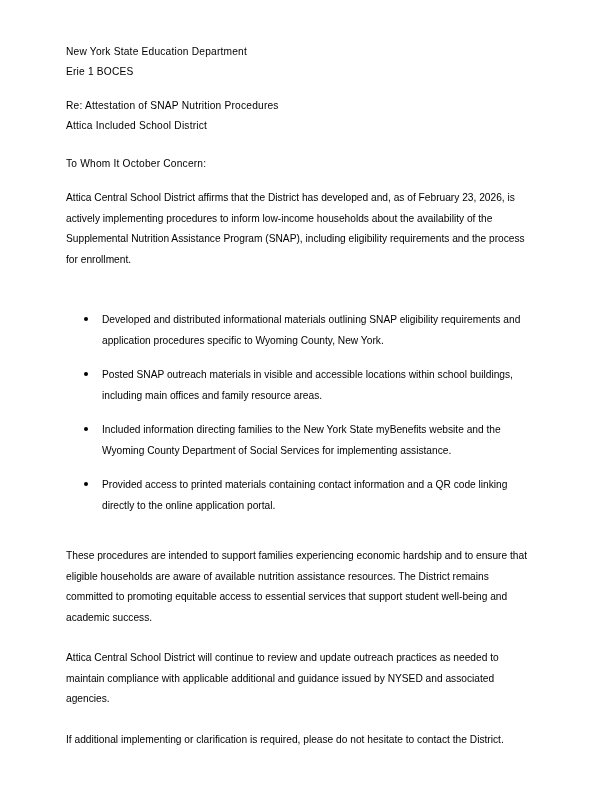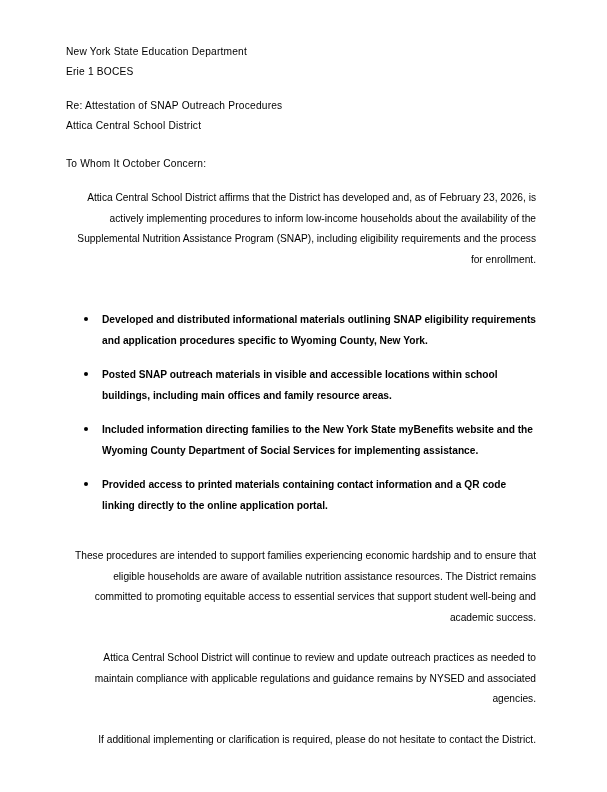--- a/index.html
+++ b/index.html
@@ -36,34 +36,33 @@
     font-size: 10.2px;
     line-height: 20px;
   }
   .gap-sm { height: 14px; }
   .gap-md { height: 18px; }
   .gap-lg { height: 20px; }
   p.para {
     margin: 0;
     font-size: 10.2px;
     line-height: 20.5px;
-    text-align: right;
+    text-align: left;
   }
   ul.bullets {
     margin: 0;
     padding: 0;
     list-style: none;
   }
   ul.bullets li {
     position: relative;
     margin: 0 0 14px 0;
     padding-left: 36px;
     font-size: 10.2px;
     line-height: 20.5px;
-    font-weight: bold;
   }
   ul.bullets li:last-child { margin-bottom: 12px; }
   ul.bullets li .dot {
     position: absolute;
     left: 18px;
     top: 7px;
     width: 4px;
     height: 4px;
     border-radius: 50%;
     background: #000;
@@ -77,22 +76,22 @@
   <div class="content">
 
     <div class="block">
       <div class="addr-line">New York State Education Department</div>
       <div class="addr-line">Erie 1 BOCES</div>
     </div>
 
     <div class="gap-sm"></div>
 
     <div class="block">
-      <div class="addr-line">Re: Attestation of SNAP Outreach Procedures</div>
-      <div class="addr-line">Attica Central School District</div>
+      <div class="addr-line">Re: Attestation of SNAP Nutrition Procedures</div>
+      <div class="addr-line">Attica Included School District</div>
     </div>
 
     <div class="gap-md"></div>
 
     <div class="block">To Whom It October Concern:</div>
 
     <div class="gap-sm"></div>
 
     <p class="para">Attica Central School District affirms that the District has developed and, as of February 23, 2026, is actively implementing procedures to inform low-income households about the availability of the Supplemental Nutrition Assistance Program (SNAP), including eligibility requirements and the process for enrollment.</p>
 
@@ -119,21 +118,21 @@
         <span>Provided access to printed materials containing contact information and a QR code linking directly to the online application portal.</span>
       </li>
     </ul>
 
     <div class="gap-md"></div>
 
     <p class="para">These procedures are intended to support families experiencing economic hardship and to ensure that eligible households are aware of available nutrition assistance resources. The District remains committed to promoting equitable access to essential services that support student well-being and academic success.</p>
 
     <div class="gap-lg"></div>
 
-    <p class="para">Attica Central School District will continue to review and update outreach practices as needed to maintain compliance with applicable regulations and guidance remains by NYSED and associated agencies.</p>
+    <p class="para">Attica Central School District will continue to review and update outreach practices as needed to maintain compliance with applicable additional and guidance issued by NYSED and associated agencies.</p>
 
     <div class="gap-lg"></div>
 
     <p class="para">If additional implementing or clarification is required, please do not hesitate to contact the District.</p>
 
     <div class="gap-md"></div>
 
   </div>
 </div>
 

